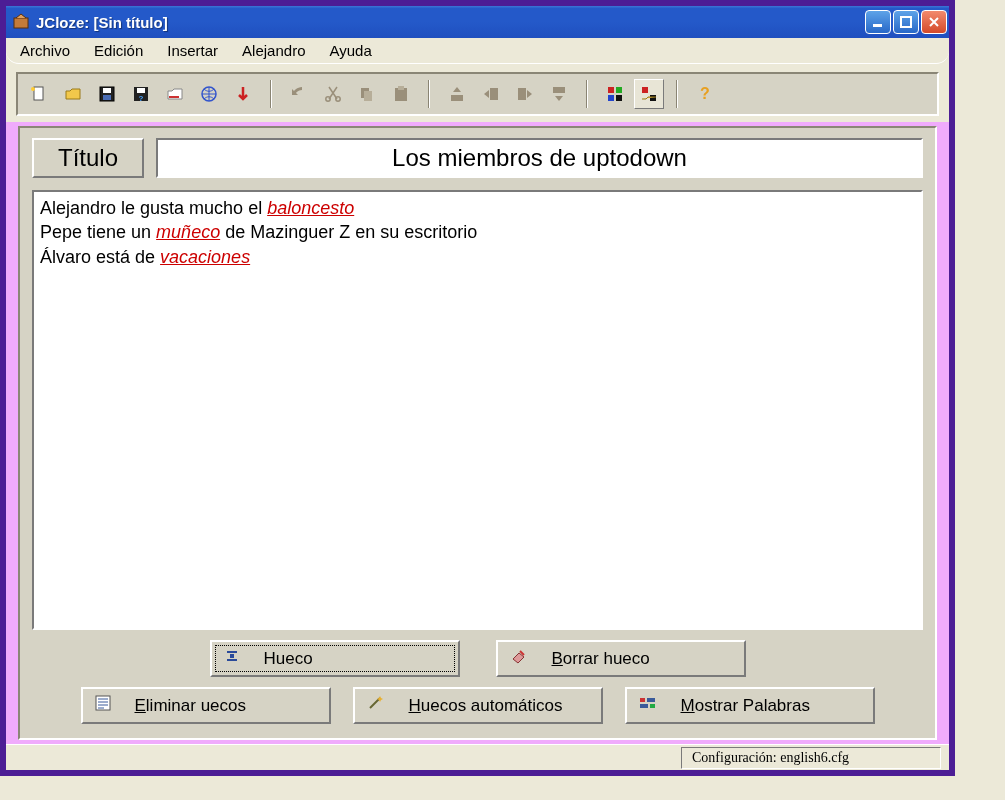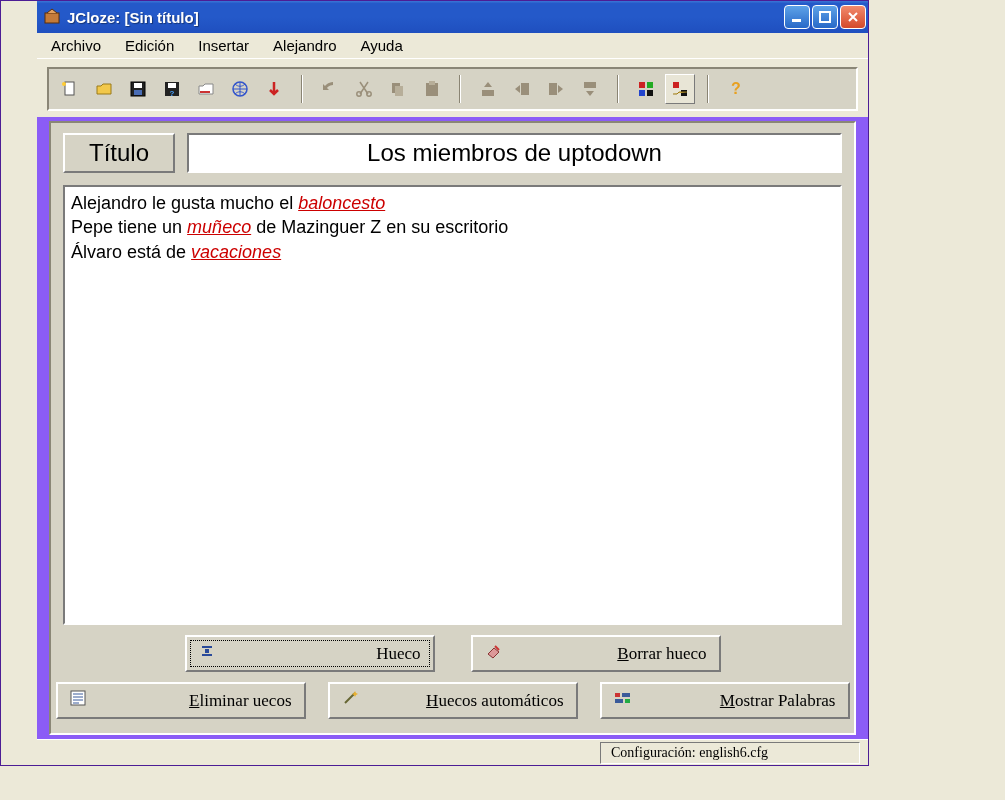--- a/index.html
+++ b/index.html
@@ -6,23 +6,22 @@
   body {
     margin: 0;
     font-family: "Tahoma", "Arial", sans-serif;
     font-size: 13px;
     background: #ece9d8;
     width: 1005px;
     height: 800px;
     overflow: hidden;
   }
   .window {
-    width: 869px;
-    border: 1px solid #4c1d95;
-    padding-left: 36px;
+    width: 955px;
+    border: 6px solid #4c1d95;
   }
   .titlebar {
     background: linear-gradient(to bottom, #3b77d6 0%, #2459c9 8%, #2459c9 50%, #1f4fbf 100%);
     height: 32px;
     display: flex;
     align-items: center;
     padding: 0 2px 0 6px;
     color: white;
   }
   .titlebar .app-icon {
@@ -46,20 +45,21 @@
     cursor: pointer;
   }
   .win-min, .win-max { background: linear-gradient(to bottom,#5ea3e8,#2868c8); }
   .win-close { background: linear-gradient(to bottom,#f28a6d,#d44a2a); }
   .menubar {
     background: #ece9d8;
     border-bottom: 1px solid #fff;
     padding: 2px 4px;
     display: flex;
     gap: 4px;
+    border-radius: 13px;
   }
   .menubar .menuitem {
     padding: 2px 10px;
     font-size: 15px;
     color: #000;
     cursor: pointer;
   }
   .toolbar-container {
     padding: 8px 10px 6px 10px;
     background: #ece9d8;
@@ -87,21 +87,21 @@
     background: #e8e5d6;
   }
   .tool-sep {
     width: 2px; height: 28px;
     border-left: 1px solid #8a8473;
     border-right: 1px solid #fff;
     margin: 0 8px;
   }
   .content-area {
     padding: 4px 12px 4px 12px;
-    background: #8b5cf6;
+    background: #f0abfc;
   }
   .panel {
     border: 2px solid;
     border-color: #8a8676 #fff #fff #8a8676;
     background: #d6d3c5;
     padding: 10px 12px 14px 12px;
   }
   .title-row {
     display: flex;
     align-items: stretch;
@@ -156,25 +156,24 @@
     width: 100%;
   }
   .action-btn {
     border: 2px solid;
     border-color: #fff #7a7a7a #7a7a7a #fff;
     background: #d6d3c5;
     padding: 6px 12px;
     font-size: 17px;
     display: flex;
     align-items: center;
-    justify-content: space-between;
-    gap: 8px;
+    justify-content: flex-start;
+    gap: 24px;
     cursor: pointer;
     min-width: 250px;
-    font-family: Liberation Serif, serif;
   }
   .action-btn .accel { text-decoration: underline; }
   .action-btn.focused {
     outline: 1px dotted #000;
     outline-offset: -6px;
   }
   .statusbar {
     background: #ece9d8;
     border-top: 1px solid #fff;
     height: 26px;

